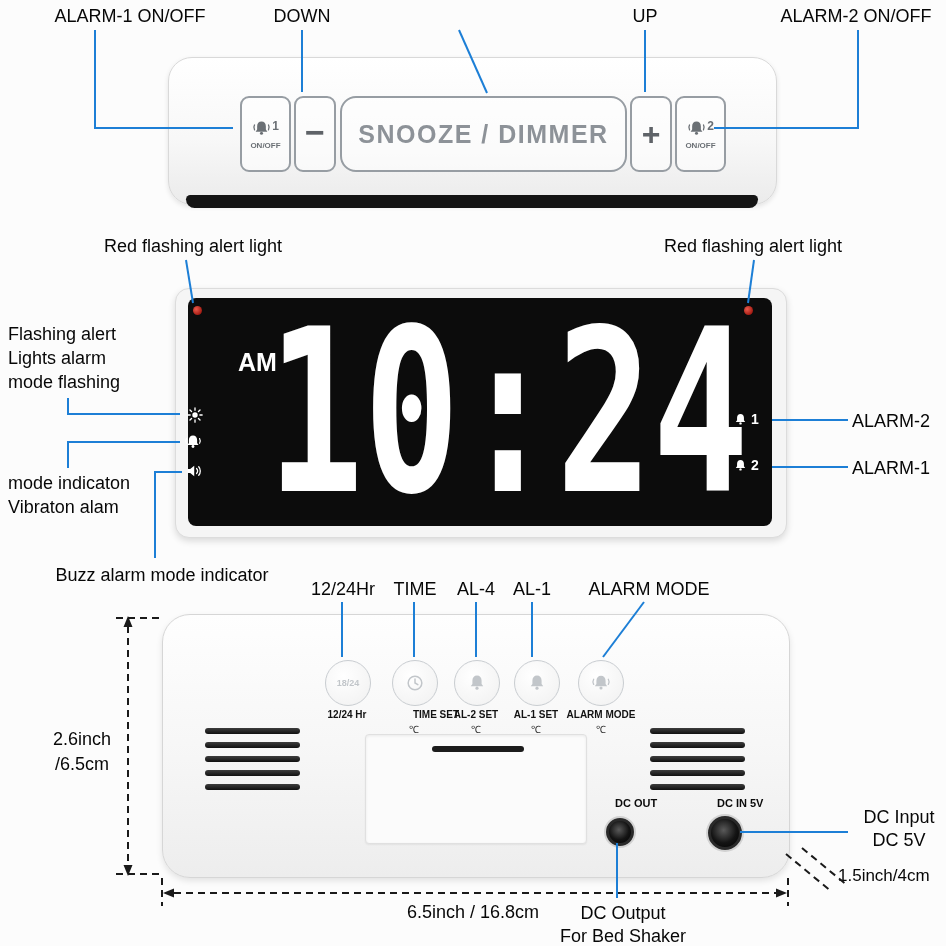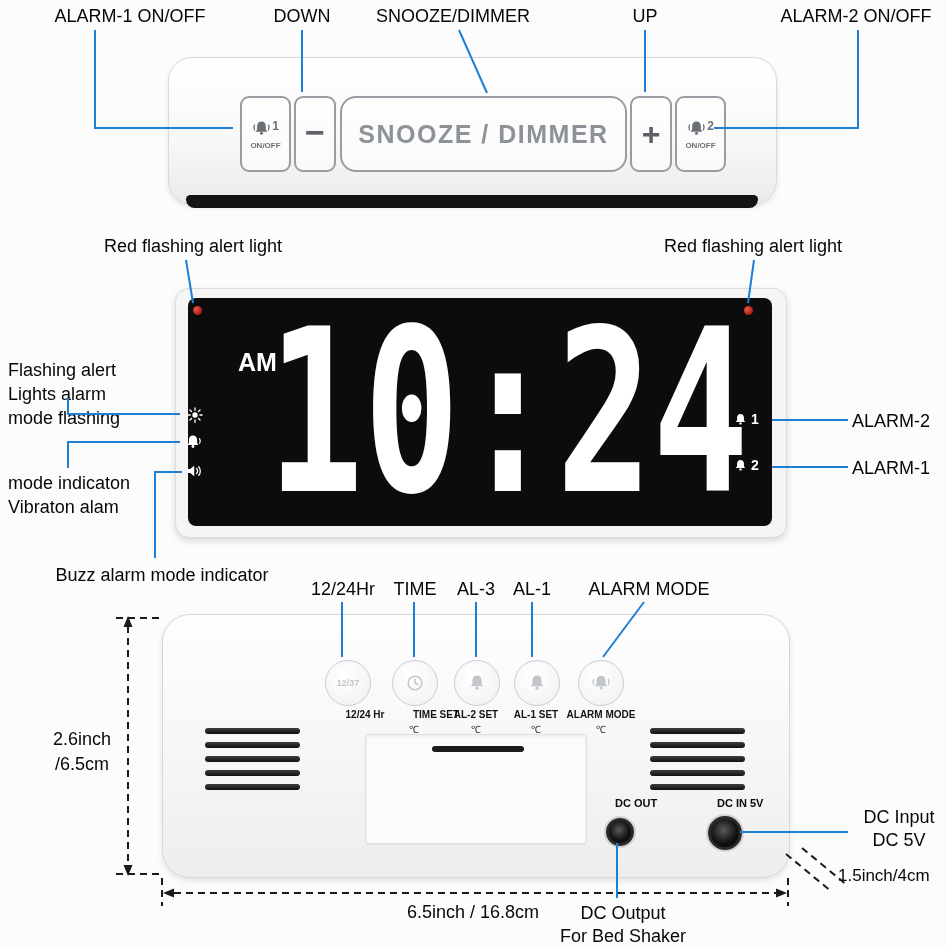--- a/index.html
+++ b/index.html
@@ -49,21 +49,21 @@
       font-size:160px;line-height:1;transform:scaleY(1.42);}
   .disp-icon{position:absolute;width:18px;height:18px;color:#ffffff;}
   .icon-flash{left:186px;top:406px;}
   .icon-vibrate{left:184px;top:433px;}
   .icon-speaker{left:185px;top:462px;}
   .disp-bell-group{position:absolute;display:flex;align-items:center;gap:3px;color:#ffffff;
       font-weight:bold;font-size:14px;}
   .disp-bell-group .icon{width:15px;height:15px;}
   .bell-group-1{left:733px;top:411px;}
   .bell-group-2{left:733px;top:457px;}
-  .lbl-flashing{left:8px;top:322px;width:166px;text-align:left;line-height:24px;margin-top:36px;}
+  .lbl-flashing{left:8px;top:322px;width:166px;text-align:left;line-height:24px;}
   .lbl-vibration{left:8px;top:471px;width:166px;text-align:left;line-height:24px;}
   .lbl-buzz{left:40px;top:564px;width:244px;}
   .lbl-alarm2-side{left:852px;top:410px;width:92px;text-align:left;}
   .lbl-alarm1-side{left:852px;top:457px;width:92px;text-align:left;}
   
   .lbl-1224{left:300px;top:578px;width:86px;}
   .lbl-time{left:386px;top:578px;width:58px;}
   .lbl-al2{left:452px;top:578px;width:48px;}
   .lbl-al1{left:508px;top:578px;width:48px;}
   .lbl-alarmmode{left:586px;top:578px;width:126px;}
@@ -74,21 +74,21 @@
       background:radial-gradient(circle at 40% 35%, #ffffff 0%, #f0f0f0 100%);
       display:flex;align-items:center;justify-content:center;color:#c2c6ca;}
   .round-btn .icon{width:20px;height:20px;}
   .rb1{left:325px;top:660px;}
   .rb2{left:392px;top:660px;}
   .rb3{left:454px;top:660px;}
   .rb4{left:514px;top:660px;}
   .rb5{left:578px;top:660px;}
   .rb-icon-text{font-size:9px;font-weight:bold;color:#c2c6ca;}
   .rb-label{position:absolute;font-size:10px;font-weight:bold;text-align:center;color:#121212;}
-  .rbl1{left:335px;top:709px;width:60px;}
+  .rbl1{left:317px;top:709px;width:60px;}
   .rbl2{left:406px;top:709px;width:60px;}
   .rbl3{left:446px;top:709px;width:60px;}
   .rbl4{left:506px;top:709px;width:60px;}
   .rbl5{left:565px;top:709px;width:72px;}
   .set-glyph{position:absolute;font-size:10px;color:#2c2c2c;text-align:center;}
   .sg2{left:384px;top:722px;width:60px;}
   .sg3{left:446px;top:722px;width:60px;}
   .sg4{left:506px;top:722px;width:60px;}
   .sg5{left:565px;top:722px;width:72px;}
   .grille{position:absolute;display:flex;flex-direction:column;gap:8px;}
@@ -149,21 +149,20 @@
       </g>
       <g id="clock-shape" fill="none" stroke="currentColor" stroke-width="1.8" stroke-linecap="round">
         <circle cx="12" cy="12" r="8.2"></circle>
           <path d="M12 7.2V12l3.4 2"></path>
       </g>
     </defs>
   </svg>
 
   <div class="lbl lbl-alarm1-top">ALARM-1 ON/OFF</div>
   <div class="lbl lbl-down">DOWN</div>
-  <div class="lbl lbl-snooze-top">SNOOZE/DIMMER</div>
   <div class="lbl lbl-up">UP</div>
   <div class="lbl lbl-alarm2-top">ALARM-2 ON/OFF</div>
 
   <div class="topview-body"></div>
   <div class="topview-shadow"></div>
 
   <div class="btn-outline btn-alarm1">
     <div class="bellnum">
       <svg class="icon" viewBox="0 0 24 24">
           <use href="#vibe-bell"></use>
@@ -232,28 +231,28 @@
   <div class="lbl lbl-vibration">
     <div>mode indicaton</div>
     <div>Vibraton alam</div>
   </div>
   <div class="lbl lbl-buzz">Buzz alarm mode indicator</div>
   <div class="lbl lbl-alarm2-side">ALARM-2</div>
   <div class="lbl lbl-alarm1-side">ALARM-1</div>
 
   <div class="lbl lbl-1224">12/24Hr</div>
   <div class="lbl lbl-time">TIME</div>
-  <div class="lbl lbl-al2">AL-3</div>
+  <div class="lbl lbl-al2">AL-4</div>
   <div class="lbl lbl-al1">AL-1</div>
   <div class="lbl lbl-alarmmode">ALARM MODE</div>
 
   <div class="backview-body"></div>
 
   <div class="round-btn rb1">
-    <span class="rb-icon-text">12/37</span>
+    <span class="rb-icon-text">18/24</span>
   </div>
   <div class="round-btn rb2">
     <svg class="icon" viewBox="0 0 24 24">
         <use href="#clock-shape"></use>
       </svg>
   </div>
   <div class="round-btn rb3">
     <svg class="icon" viewBox="0 0 24 24">
         <use href="#bell-shape"></use>
       </svg>

